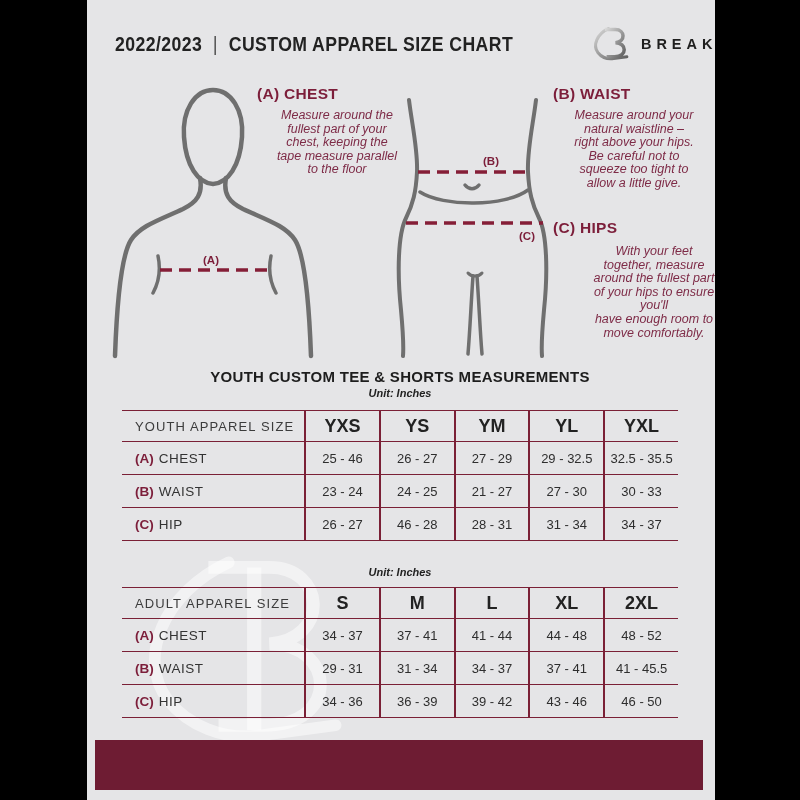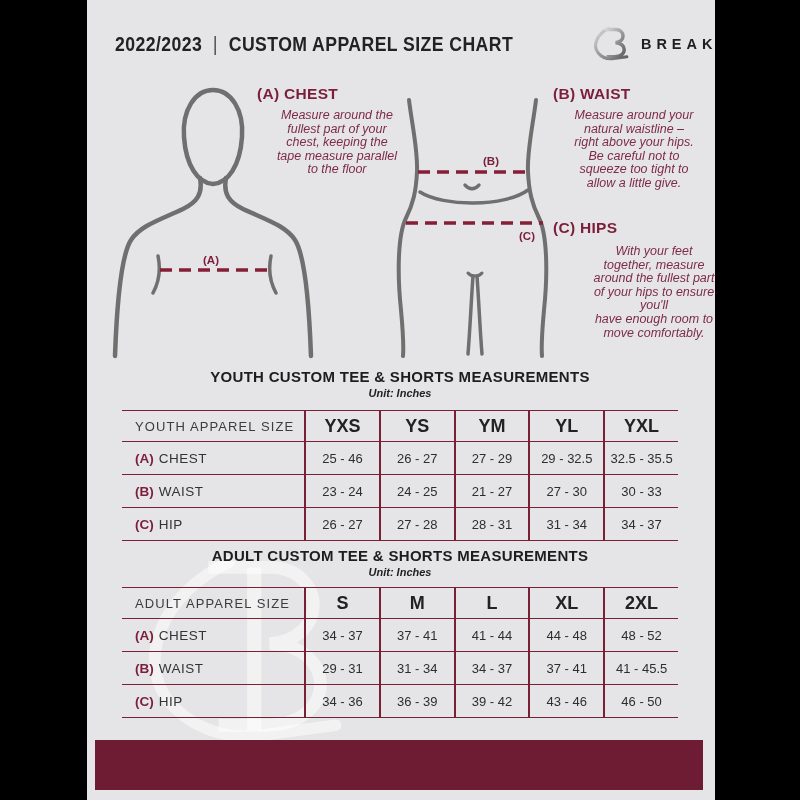--- a/index.html
+++ b/index.html
@@ -182,28 +182,27 @@
         <div class="t-cell">21 - 27</div>
         <div class="t-cell">27 - 30</div>
         <div class="t-cell">30 - 33</div>
       </div>
       <div class="t-row">
         <div class="t-cell lab">
           <span class="row-prefix">(C)</span>
           <span class="row-name">HIP</span>
         </div>
         <div class="t-cell">26 - 27</div>
-        <div class="t-cell">27 - 28</div>
+        <div class="t-cell">46 - 28</div>
         <div class="t-cell">28 - 31</div>
         <div class="t-cell">31 - 34</div>
         <div class="t-cell">34 - 37</div>
       </div>
     </div>
 
-    <div class="section-title" id="adult-title">ADULT CUSTOM TEE &amp; SHORTS MEASUREMENTS</div>
     <div class="unit" id="adult-unit">Unit: Inches</div>
     <div class="size-table" id="adult-table">
       <div class="t-row head">
         <div class="t-cell lab">ADULT APPAREL SIZE</div>
         <div class="t-cell">S</div>
         <div class="t-cell">M</div>
         <div class="t-cell">L</div>
         <div class="t-cell">XL</div>
         <div class="t-cell">2XL</div>
       </div>

